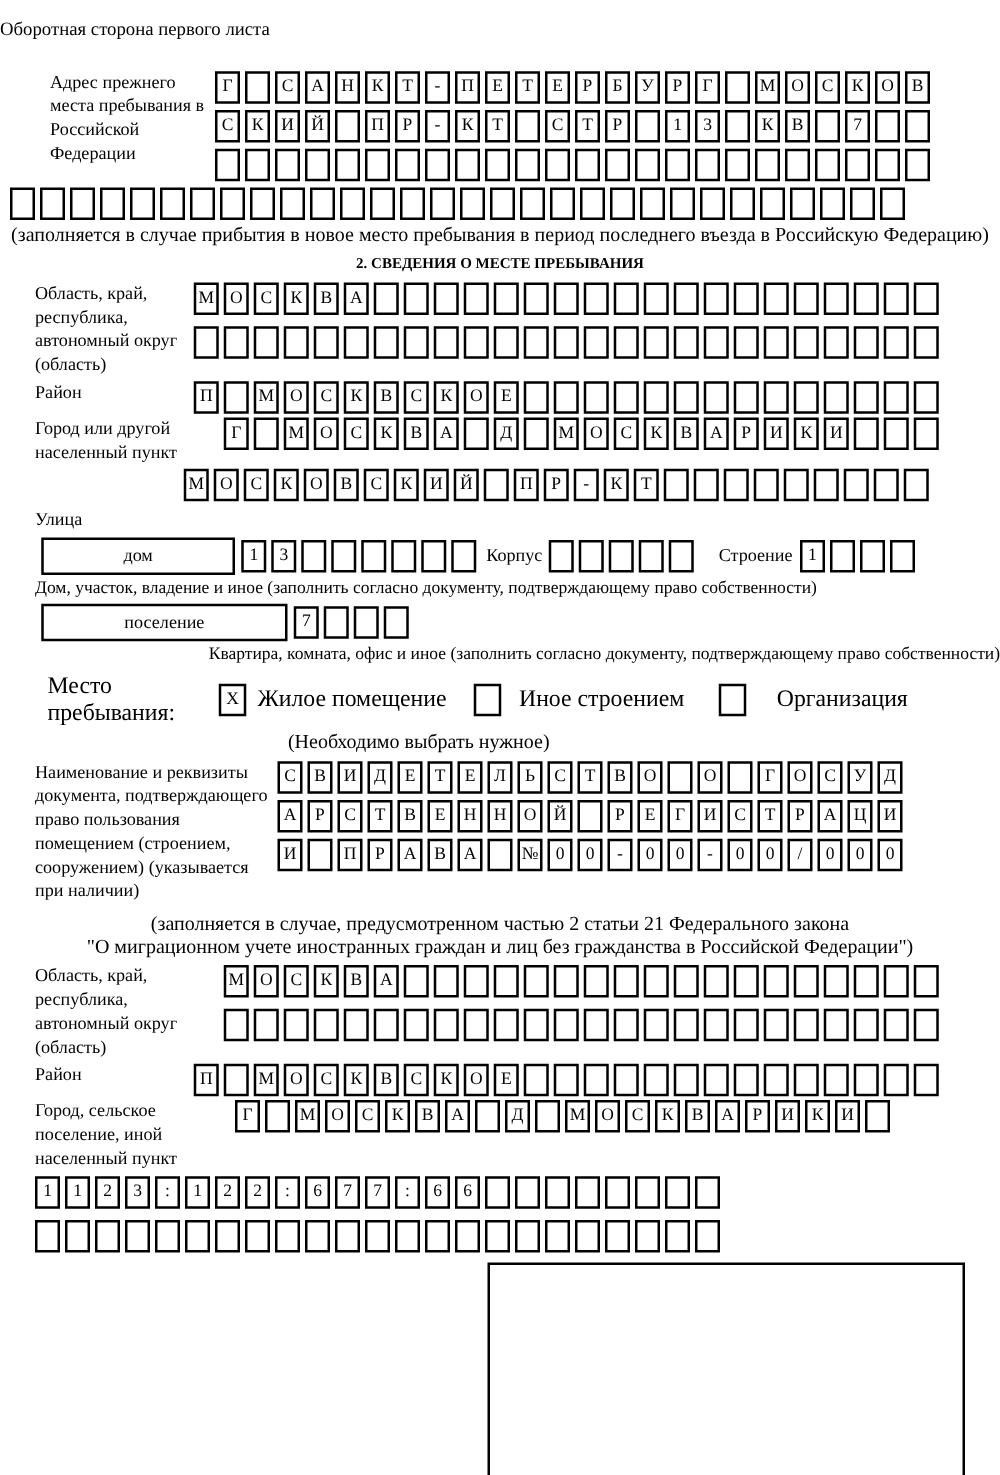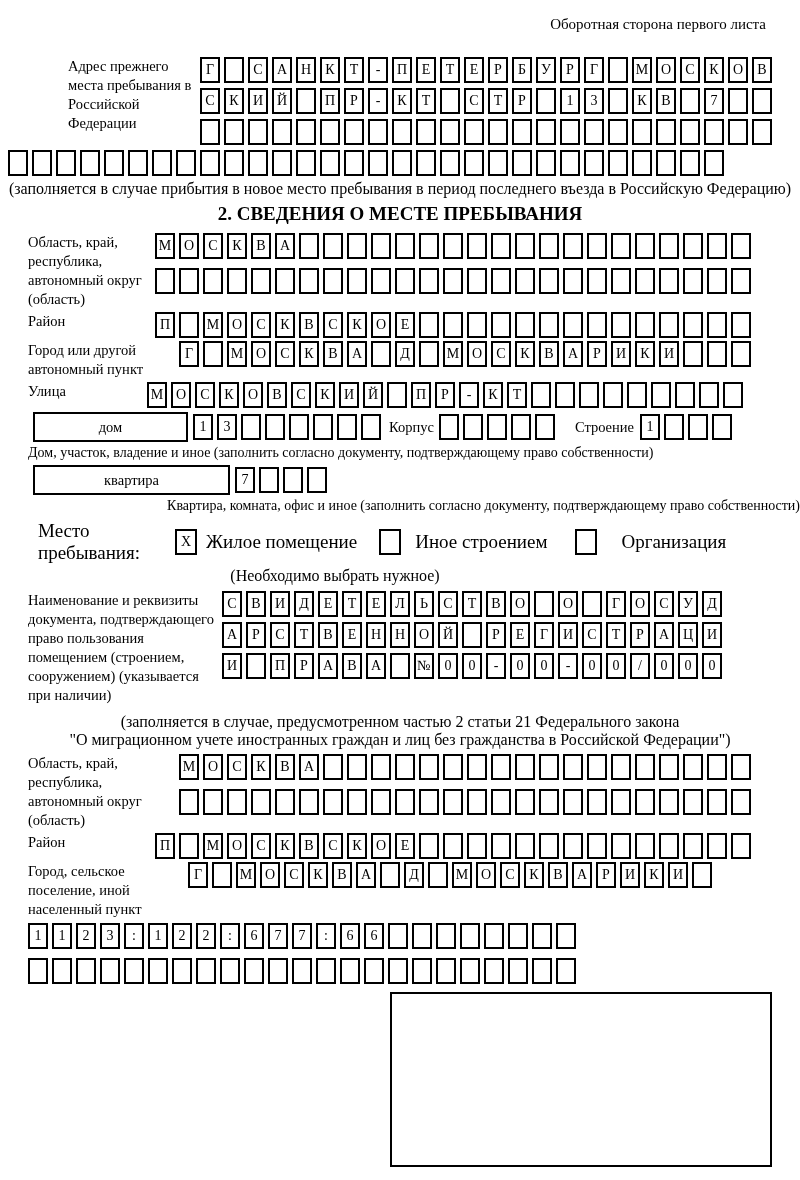--- a/index.html
+++ b/index.html
@@ -4,61 +4,61 @@
 <style>
   * { box-sizing: border-box; margin: 0; padding: 0; }
   html,body { background: #ffffff; }
   body {
     width: 800px; height: 1180px; overflow: hidden;
     font-family: "Liberation Serif", "DejaVu Serif", serif;
     color: #000; font-size: 14.5px;
   }
   .page { position: relative; width: 800px; height: 1180px; padding-top: 16px; }
 
-  .hdr { text-align: right; padding-right: 34px; font-size: 15px; }
+  .hdr { padding-right: 34px; font-size: 15px; }
 
   .frow { display: flex; align-items: flex-start; }
   .lbl  { font-size: 14.5px; line-height: 19px; flex: 0 0 auto; }
   .rows { display: flex; flex-direction: column; gap: 5px; }
   .rows.g9 { gap: 9px; }
 
   .cells { display: flex; gap: 4px; flex: 0 0 auto; }
   .cell {
     width: 20px; height: 26px; border: 2px solid #000;
     display: flex; align-items: center; justify-content: center;
     font-size: 14px; line-height: 1; flex: 0 0 auto; background: #fff;
   }
   .widebox {
     border: 2px solid #000; height: 30px; display: flex;
     align-items: center; justify-content: center; font-size: 14.5px;
     flex: 0 0 auto; background: #fff;
   }
   .inline-lbl { font-size: 14.5px; line-height: 30px; flex: 0 0 auto; }
 
   .caption { font-size: 16px; text-align: center; }
-  .sec-title { font-weight: bold; font-size: 19px; text-align: center; }
+  .sec-title { font-weight: bold; font-size: 12px; text-align: center; }
 
   .chk {
     width: 22px; height: 26px; border: 2px solid #000;
     display: flex; align-items: center; justify-content: center;
     font-size: 14px; flex: 0 0 auto; background: #fff;
   }
   .mesto-row { display: flex; align-items: center; margin-left: 38px; }
   .mesto-row .opt-lbl { font-size: 19px; }
 
   .stamp-box { border: 2px solid #000; width: 382px; height: 175px; margin-left: 390px; background: #fff; }
 </style>
 </head>
 <body>
 
 <div class="page">
 
   <div class="hdr">Оборотная сторона первого листа</div>
 
-  <div class="frow" style="margin-left:40px; margin-top:24px;justify-content:center;">
+  <div class="frow" style="margin-left:40px; margin-top:24px;">
     <div class="lbl" style="width:132px;">Адрес прежнего места пребывания в Российской Федерации</div>
     <div class="rows">
       <div class="cells">
           <span class="cell">Г</span>
           <span class="cell"></span>
           <span class="cell">С</span>
           <span class="cell">А</span>
           <span class="cell">Н</span>
           <span class="cell">К</span>
           <span class="cell">Т</span>
@@ -255,21 +255,21 @@
         <span class="cell"></span>
         <span class="cell"></span>
         <span class="cell"></span>
         <span class="cell"></span>
         <span class="cell"></span>
         <span class="cell"></span>
       </div>
   </div>
 
   <div class="frow" style="margin-left:28px; margin-top:3px;">
-    <div class="lbl" style="width:151px;">Город или другой автономный пункт</div>
+    <div class="lbl" style="width:151px;">Город или другой населенный пункт</div>
     <div class="cells">
         <span class="cell">Г</span>
         <span class="cell"></span>
         <span class="cell">М</span>
         <span class="cell">О</span>
         <span class="cell">С</span>
         <span class="cell">К</span>
         <span class="cell">В</span>
         <span class="cell">А</span>
         <span class="cell"></span>
@@ -285,21 +285,21 @@
         <span class="cell">И</span>
         <span class="cell">К</span>
         <span class="cell">И</span>
         <span class="cell"></span>
         <span class="cell"></span>
         <span class="cell"></span>
       </div>
   </div>
 
   <div class="frow" style="margin-left:28px; margin-top:3px;">
-    <div class="lbl" style="width:119px;">Улица</div>
+    <div class="lbl" style="width:119px;margin-top:32px;">Улица</div>
     <div class="cells">
         <span class="cell">М</span>
         <span class="cell">О</span>
         <span class="cell">С</span>
         <span class="cell">К</span>
         <span class="cell">О</span>
         <span class="cell">В</span>
         <span class="cell">С</span>
         <span class="cell">К</span>
         <span class="cell">И</span>
@@ -346,21 +346,21 @@
     <div class="cells" style="margin-left:6px;">
         <span class="cell">1</span>
         <span class="cell"></span>
         <span class="cell"></span>
         <span class="cell"></span>
       </div>
   </div>
   <div class="caption" style="text-align:left; margin-left:28px; margin-top:3px; font-size:14px;">Дом, участок, владение и иное (заполнить согласно документу, подтверждающему право собственности)</div>
 
   <div class="frow" style="margin-left:33px; margin-top:4px; align-items:center;">
-    <div class="widebox" style="width:197px;">квартира</div>
+    <div class="widebox" style="width:197px;">поселение</div>
     <div class="cells" style="margin-left:5px;">
         <span class="cell">7</span>
         <span class="cell"></span>
         <span class="cell"></span>
         <span class="cell"></span>
       </div>
   </div>
   <div class="caption" style="text-align:right; margin-left:28px; margin-top:3px; font-size:14px;">Квартира, комната, офис и иное (заполнить согласно документу, подтверждающему право собственности)</div>
 
   <div class="mesto-row" style="margin-top:6px;">

